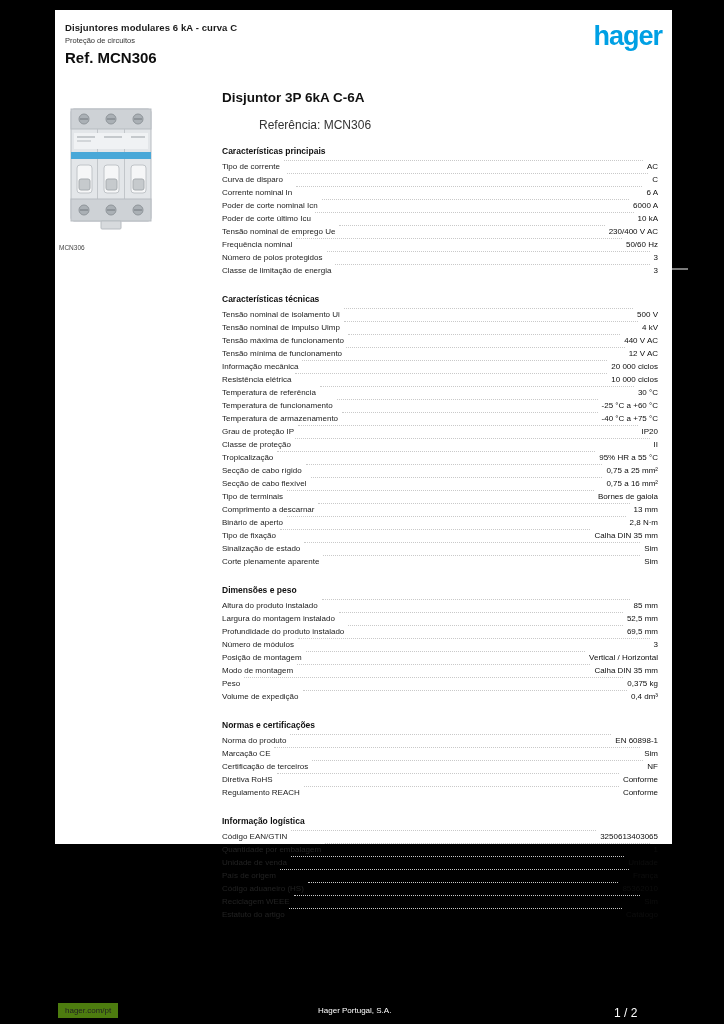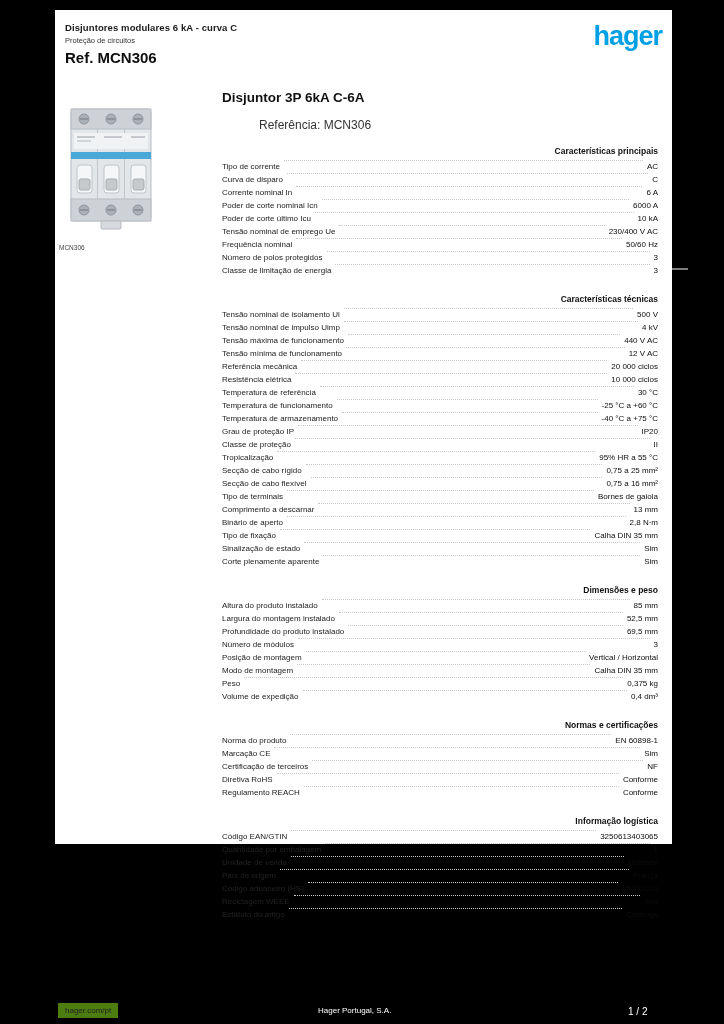--- a/index.html
+++ b/index.html
@@ -20,32 +20,32 @@
     letter-spacing:-1px;line-height:28px;
   }
   
   .photo{position:absolute;left:10px;top:85px;width:92px;height:142px;}
   .caption{position:absolute;left:4px;top:234px;font-size:6.5px;color:#444;}
   
   .main{position:absolute;left:167px;top:80px;width:436px;}
   .product-title{font-size:13.5px;font-weight:bold;color:#111;margin:0 0 13px 0;}
   .product-sub{font-size:12px;color:#333;margin:0 0 14px 0;padding-left:37px;}
   .spec-section{margin-bottom:17px;}
-  .section-title{font-size:8.5px;font-weight:bold;color:#111;margin-bottom:4px;text-align:right;}
+  .section-title{font-size:8.5px;font-weight:bold;color:#111;margin-bottom:4px;}
   .spec-row{display:flex;align-items:flex-start;font-size:8px;color:#222;line-height:13px;}
   .spec-label{white-space:nowrap;}
   .leader{flex:1;border-bottom:1px dotted #c9c9c9;margin:0 4px 3px 4px;min-width:8px;}
   .spec-value{white-space:nowrap;color:#0d0d0d;}
   
   .footer-left-box{
     position:absolute;left:58px;top:1003px;background:#4d7c0f;color:#222;
     font-size:8px;padding:2px 7px;line-height:11px;
   }
   .footer-center{position:absolute;left:318px;top:1006px;color:#fff;font-size:8px;}
-  .footer-right{position:absolute;left:628px;top:1006px;color:#fff;font-size:10px;}
+  .footer-right{position:absolute;left:614px;top:1006px;color:#fff;font-size:12px;}
   .crop-mark{position:absolute;left:672px;top:268px;width:16px;height:2px;background:#7a7a7a;}
 </style>
 </head>
 <body>
 
 <div class="page">
 
   <div class="header-left">
     <div class="family">Disjuntores modulares 6 kA - curva C</div>
     <div class="subfamily">Proteção de circuitos</div>
@@ -166,21 +166,21 @@
             <span class="spec-label">Tensão máxima de funcionamento</span>
             <span class="leader"></span>
             <span class="spec-value">440 V AC</span>
           </div>
           <div class="spec-row">
             <span class="spec-label">Tensão mínima de funcionamento</span>
             <span class="leader"></span>
             <span class="spec-value">12 V AC</span>
           </div>
           <div class="spec-row">
-            <span class="spec-label">Referência mecânica</span>
+            <span class="spec-label">Informação mecânica</span>
             <span class="leader"></span>
             <span class="spec-value">20 000 ciclos</span>
           </div>
           <div class="spec-row">
             <span class="spec-label">Resistência elétrica</span>
             <span class="leader"></span>
             <span class="spec-value">10 000 ciclos</span>
           </div>
           <div class="spec-row">
             <span class="spec-label">Temperatura de referência</span>

